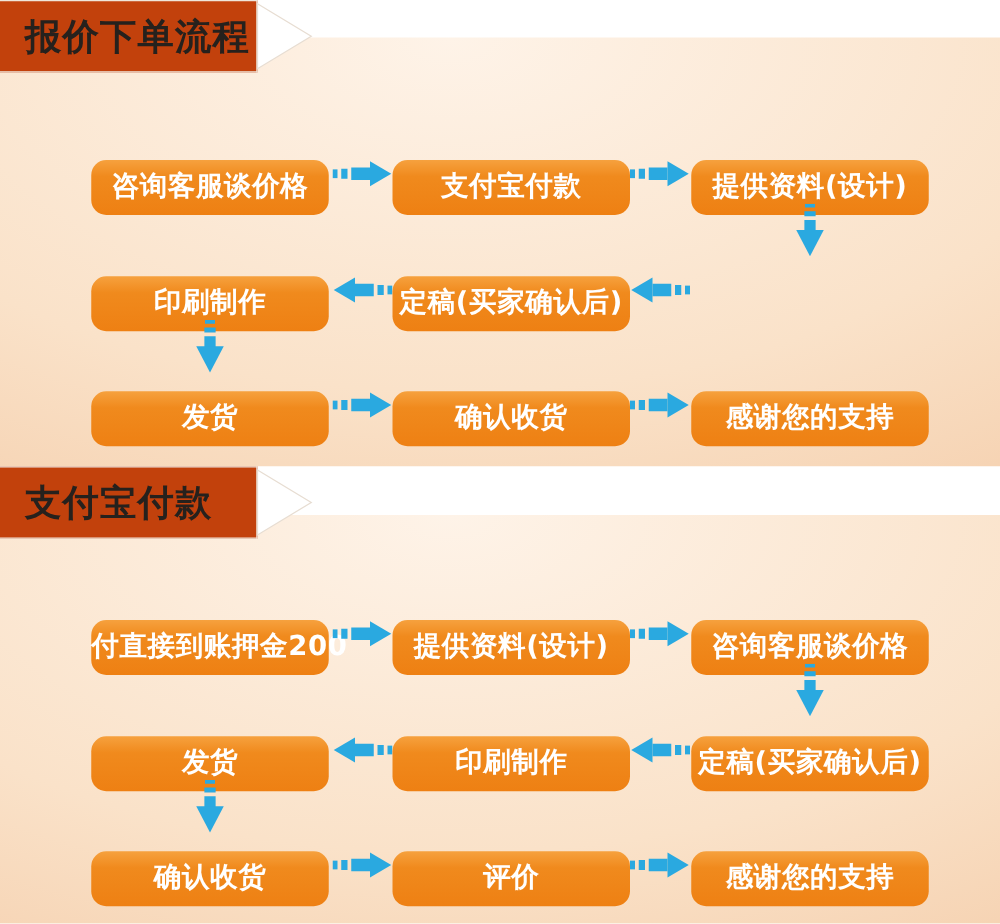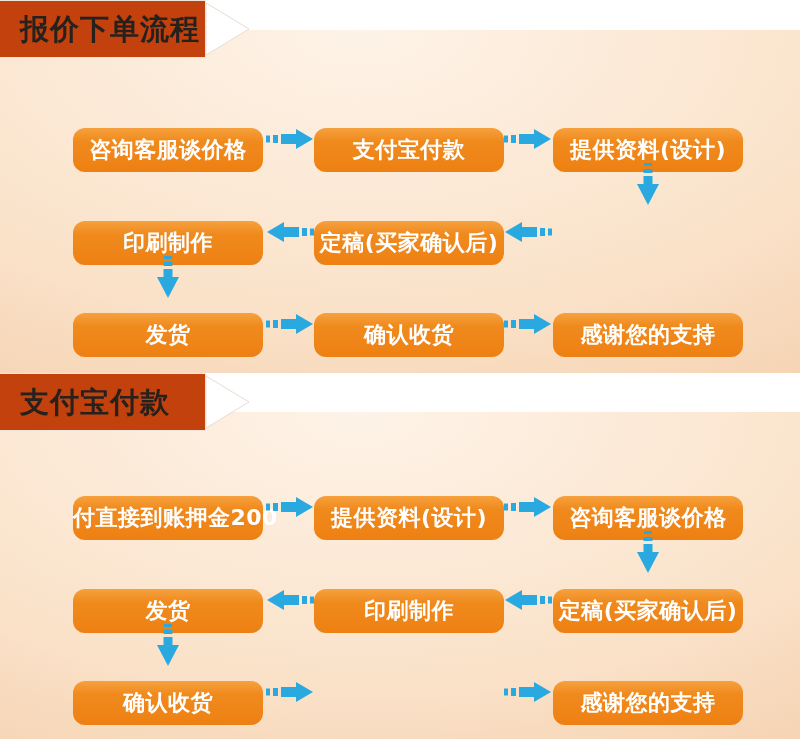--- a/index.html
+++ b/index.html
@@ -155,19 +155,20 @@
   </div>
   <svg class="varrow" style="left:156px;top:624px" viewBox="0 0 24 44">
       <use href="#ad"></use>
     </svg>
 
   <div class="row" style="top:670px">
     <div class="box c1">确认收货</div>
     <svg class="harrow a12" viewBox="0 0 48 22">
         <use href="#ar"></use>
       </svg>
+    <div class="box c2">评价</div>
     <svg class="harrow a23" viewBox="0 0 48 22">
         <use href="#ar"></use>
       </svg>
     <div class="box c3">感谢您的支持</div>
   </div>
 
 </div>
 
 </body></html>

